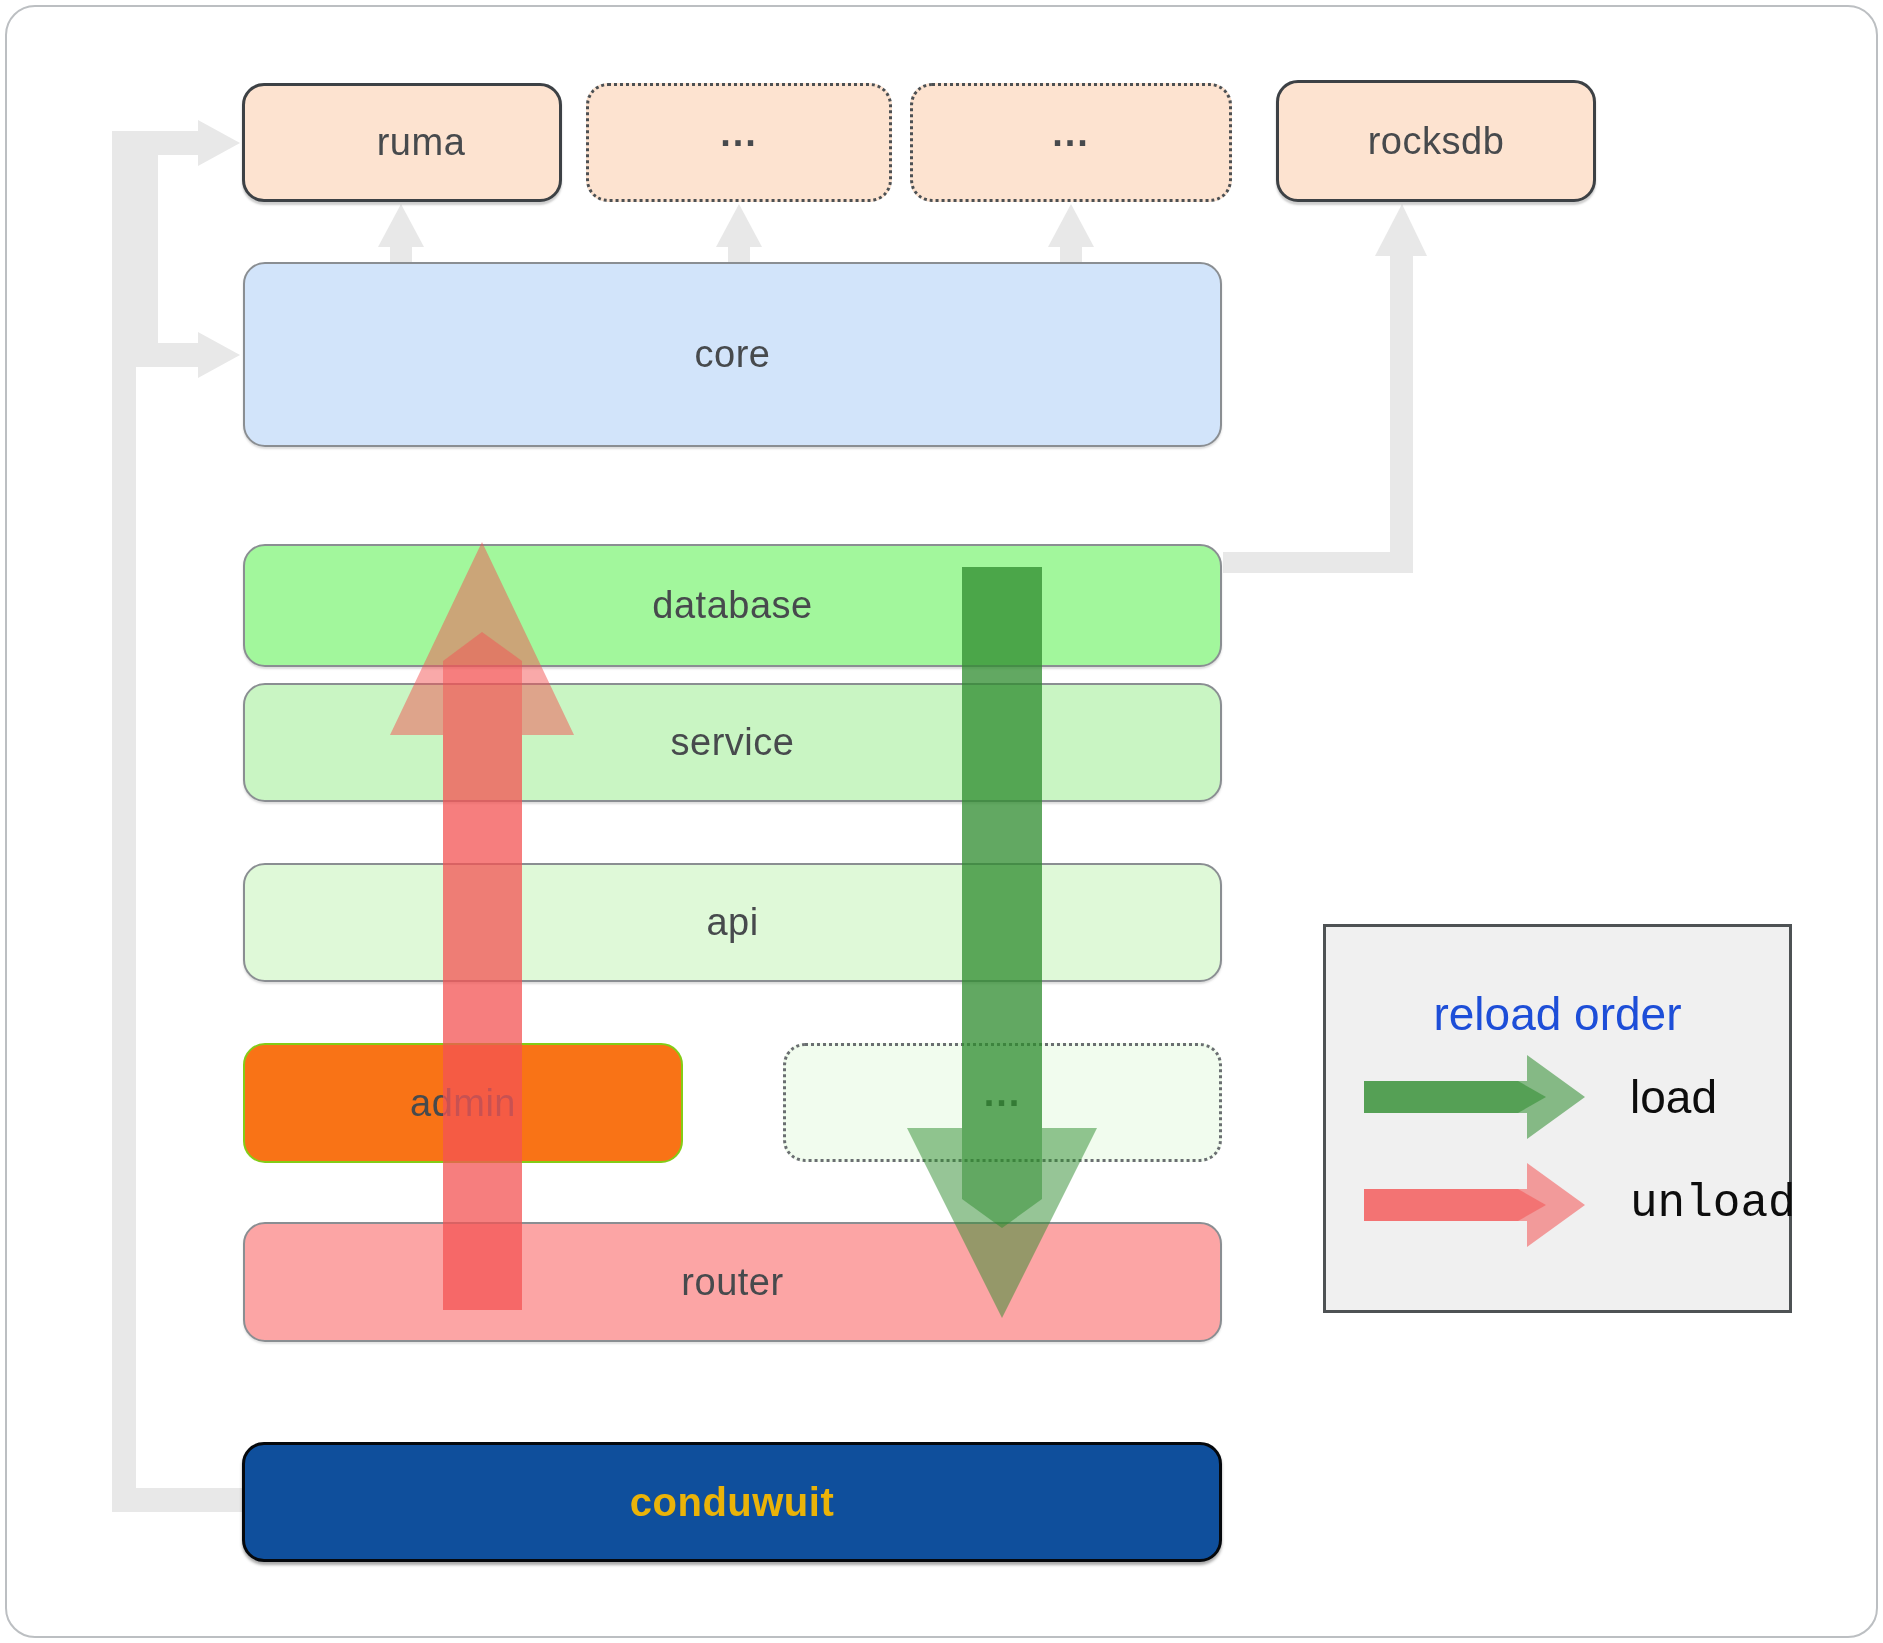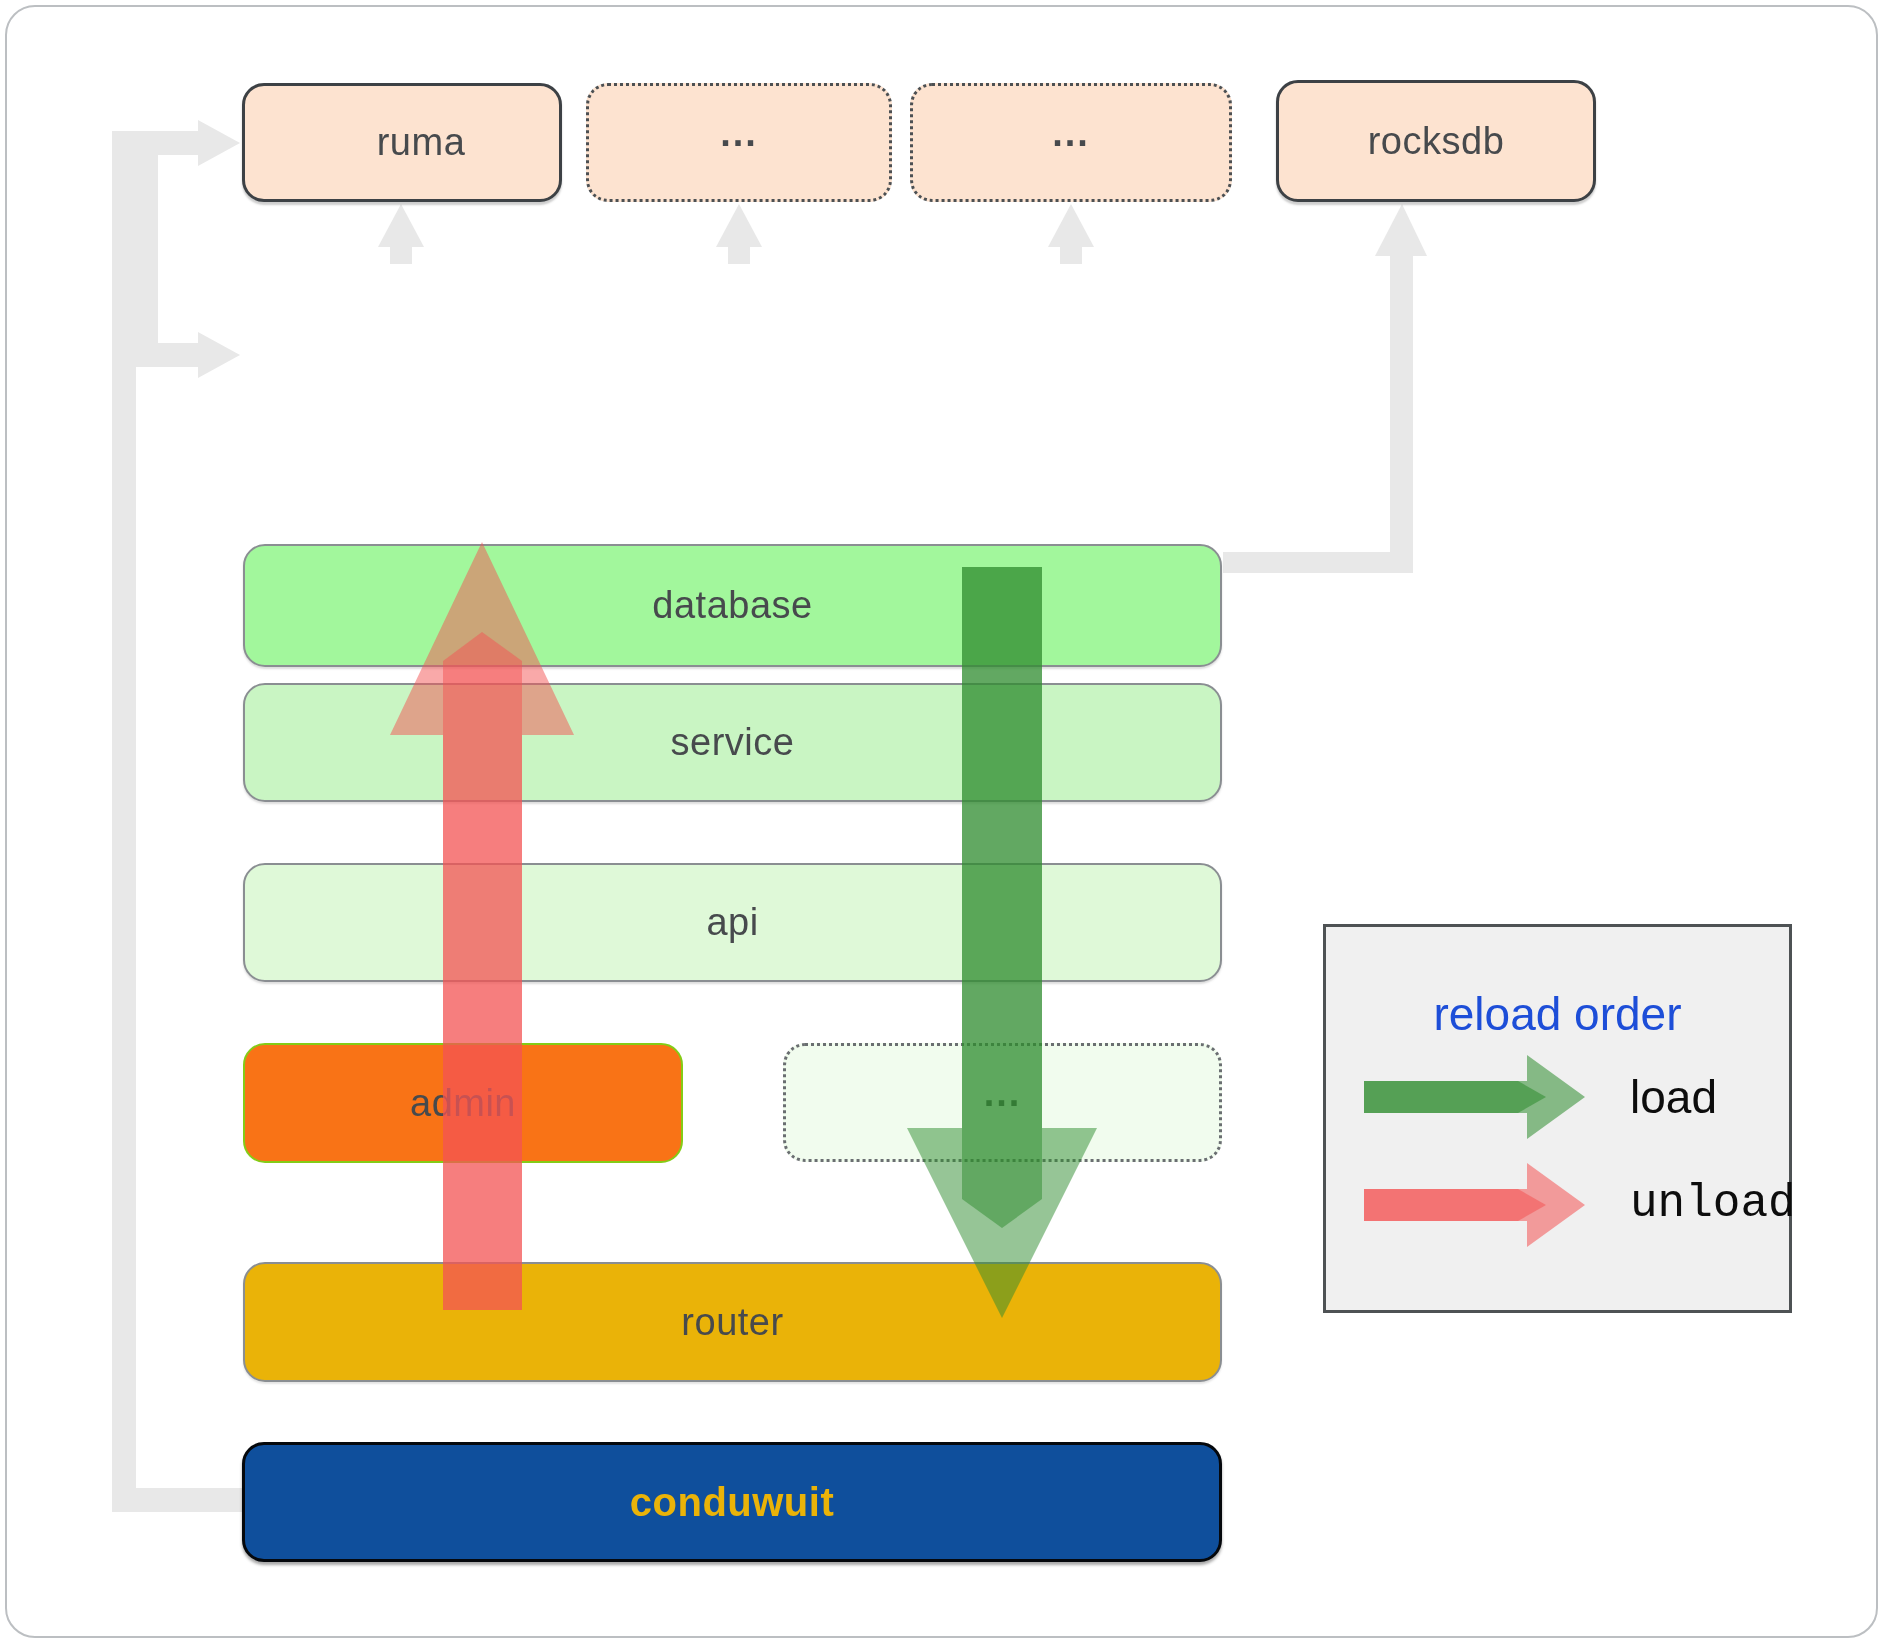--- a/index.html
+++ b/index.html
@@ -19,21 +19,21 @@
   }
   .box .lbl{position:relative;}
   .solid-peach{background:#fde3d0;border:3px solid #3d4145;box-shadow:0 3px 2px rgba(60,60,60,.25);}
   .dotted-peach{background:#fde3d0;border:3px dotted #4c5053;}
   .blue{background:#d2e4fa;border:2px solid #8a8e92;box-shadow:0 2px 2px rgba(120,120,120,.25);}
   .green-bright{background:#a2f79c;border:2px solid #8a8e92;box-shadow:0 2px 2px rgba(120,120,120,.25);}
   .green-mid{background:#c9f5c3;border:2px solid #8a8e92;box-shadow:0 2px 2px rgba(120,120,120,.25);}
   .green-light{background:#dff9d8;border:2px solid #8a8e92;box-shadow:0 2px 2px rgba(120,120,120,.25);}
   .green-faint{background:#f97316;border:2px solid #84cc16;}
   .green-faint-dotted{background:#f1fcee;border:3px dotted #6a6e71;}
-  .white-box{background:#eab308;border:2px solid #8a8e92;box-shadow:0 2px 2px rgba(120,120,120,.2);margin-top:40px;}
+  .white-box{background:#fca5a5;border:2px solid #8a8e92;box-shadow:0 2px 2px rgba(120,120,120,.2);}
   .navy{background:#0f4f9c;border:3px solid #05080c;box-shadow:0 3px 3px rgba(40,40,40,.4);}
   .navy .lbl{color:#eab308;font-weight:600;font-size:40px;}
   .dots .lbl{font-weight:bold;transform:translateY(-9px);letter-spacing:2px;}
   .legend{
     position:absolute;left:1323px;top:924px;width:469px;height:389px;
     box-sizing:border-box;background:#f0f0f0;border:3px solid #4e5254;
   }
   .legend-title{
     position:absolute;left:0;top:34px;width:100%;text-align:center;
     font-size:46px;color:#1d4ed8;margin-top:26px;
@@ -91,20 +91,23 @@
   <div class="box dotted-peach dots" style="left:586px;top:83px;width:306px;height:119px;">
     <span class="lbl">...</span>
   </div>
   <div class="box dotted-peach dots" style="left:910px;top:83px;width:322px;height:119px;">
     <span class="lbl">...</span>
   </div>
   <div class="box solid-peach" style="left:1243px;top:80px;width:320px;height:122px;margin-left:33px;">
     <span class="lbl">rocksdb</span>
   </div>
 
+  <div class="box blue" style="left:243px;top:262px;width:979px;height:185px;">
+    <span class="lbl">core</span>
+  </div>
   <div class="box green-bright" style="left:243px;top:500px;width:979px;height:123px;margin-top:44px;">
     <span class="lbl">database</span>
   </div>
   <div class="box green-mid" style="left:243px;top:683px;width:979px;height:119px;">
     <span class="lbl">service</span>
   </div>
   <div class="box green-light" style="left:243px;top:863px;width:979px;height:119px;">
     <span class="lbl">api</span>
   </div>
   <div class="box green-faint" style="left:243px;top:1043px;width:440px;height:120px;">

